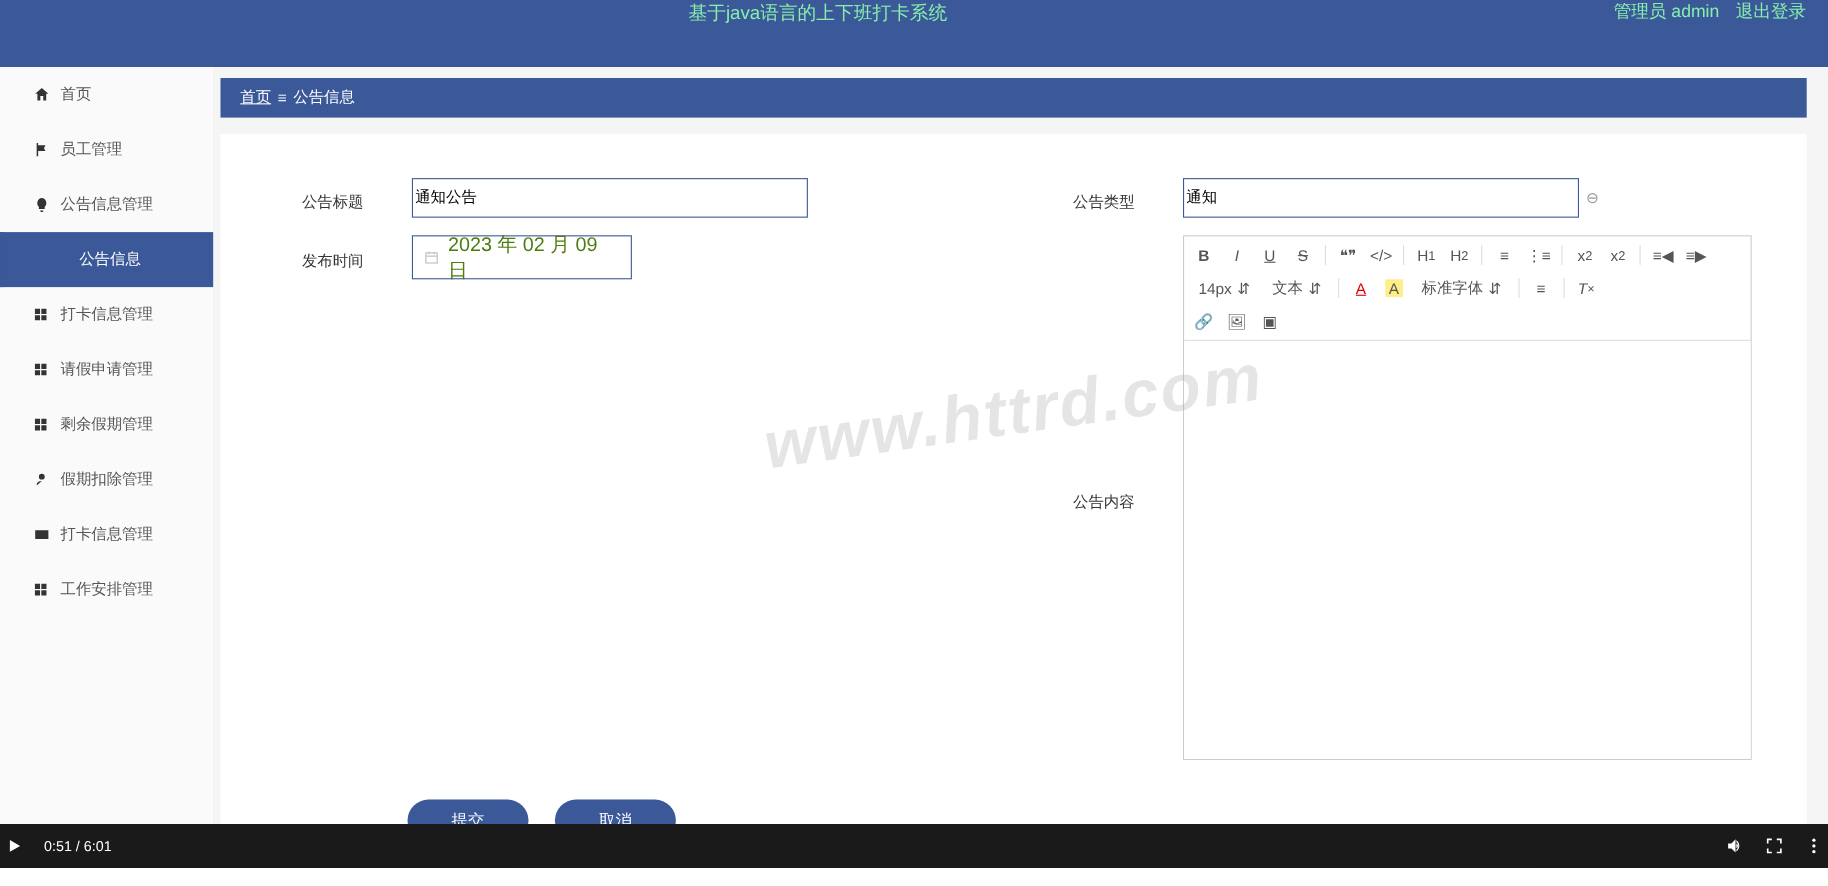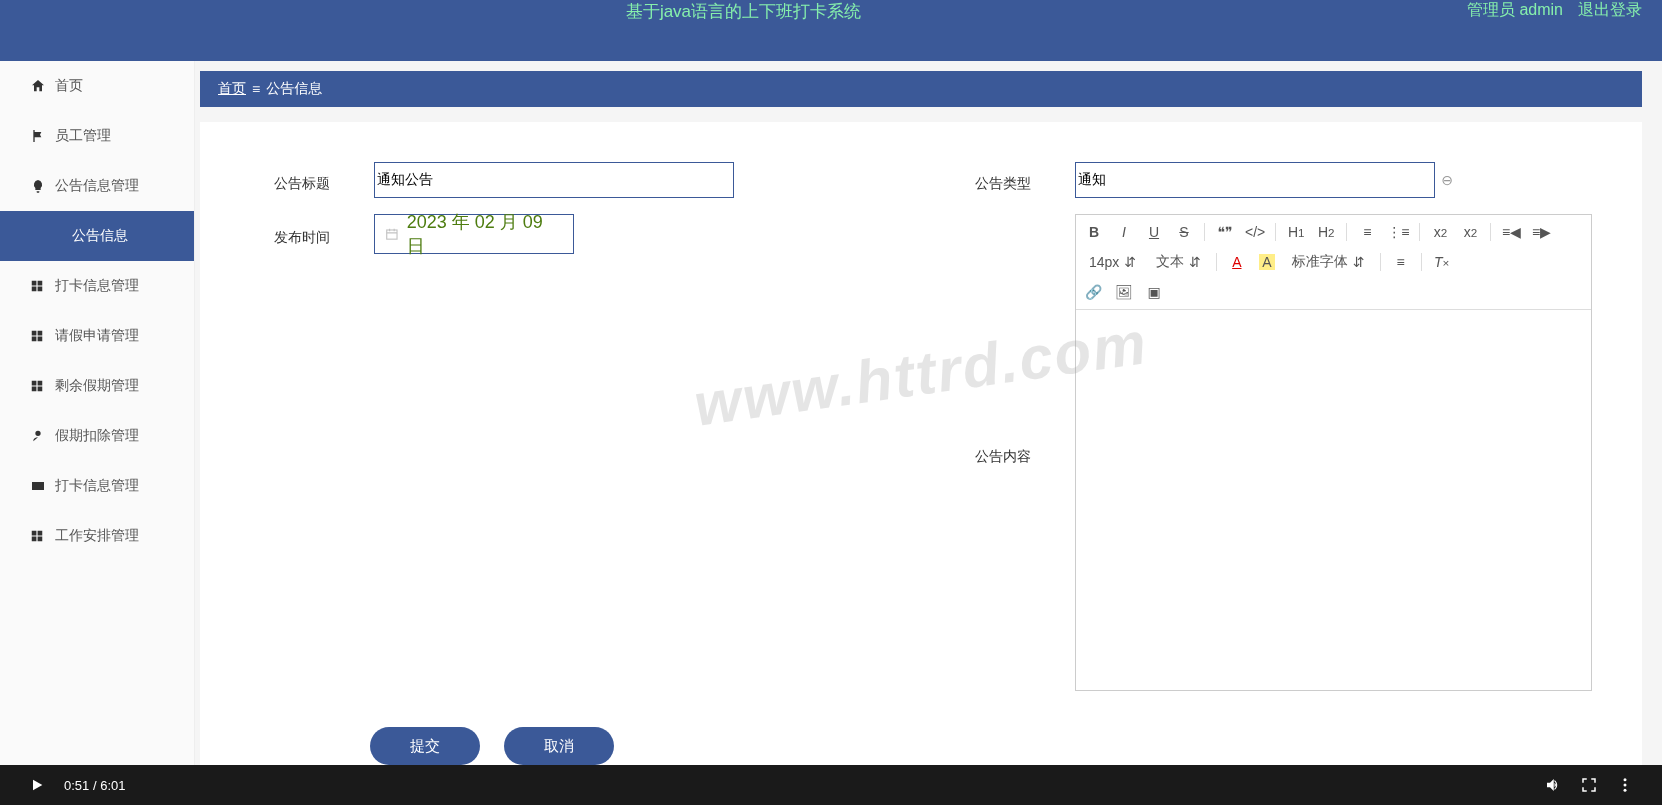--- a/index.html
+++ b/index.html
@@ -161,27 +161,27 @@
       background: #3b5998;
       color: #fff;
       border: none;
       border-radius: 20px;
       font-size: 15px;
       cursor: pointer;
     }
     
     .video-bar {
       position: fixed;
-      left: 0; right: 0; bottom: 0;
+      left: 0; right: 0; bottom: 16px;
       height: 40px;
       background: #1a1a1a;
       color: #fff;
       display: flex;
       align-items: center;
-      padding: 0 28px;
+      padding: 0 4px;
       gap: 18px;
       font-size: 13px;
     }
     .video-bar .spacer { flex: 1; }
     .video-bar .vicon { width: 18px; height: 18px; display: inline-flex; align-items: center; justify-content: center; cursor: pointer; }
     
     svg { display: block; }
   </style>
 </head>
 <body>

